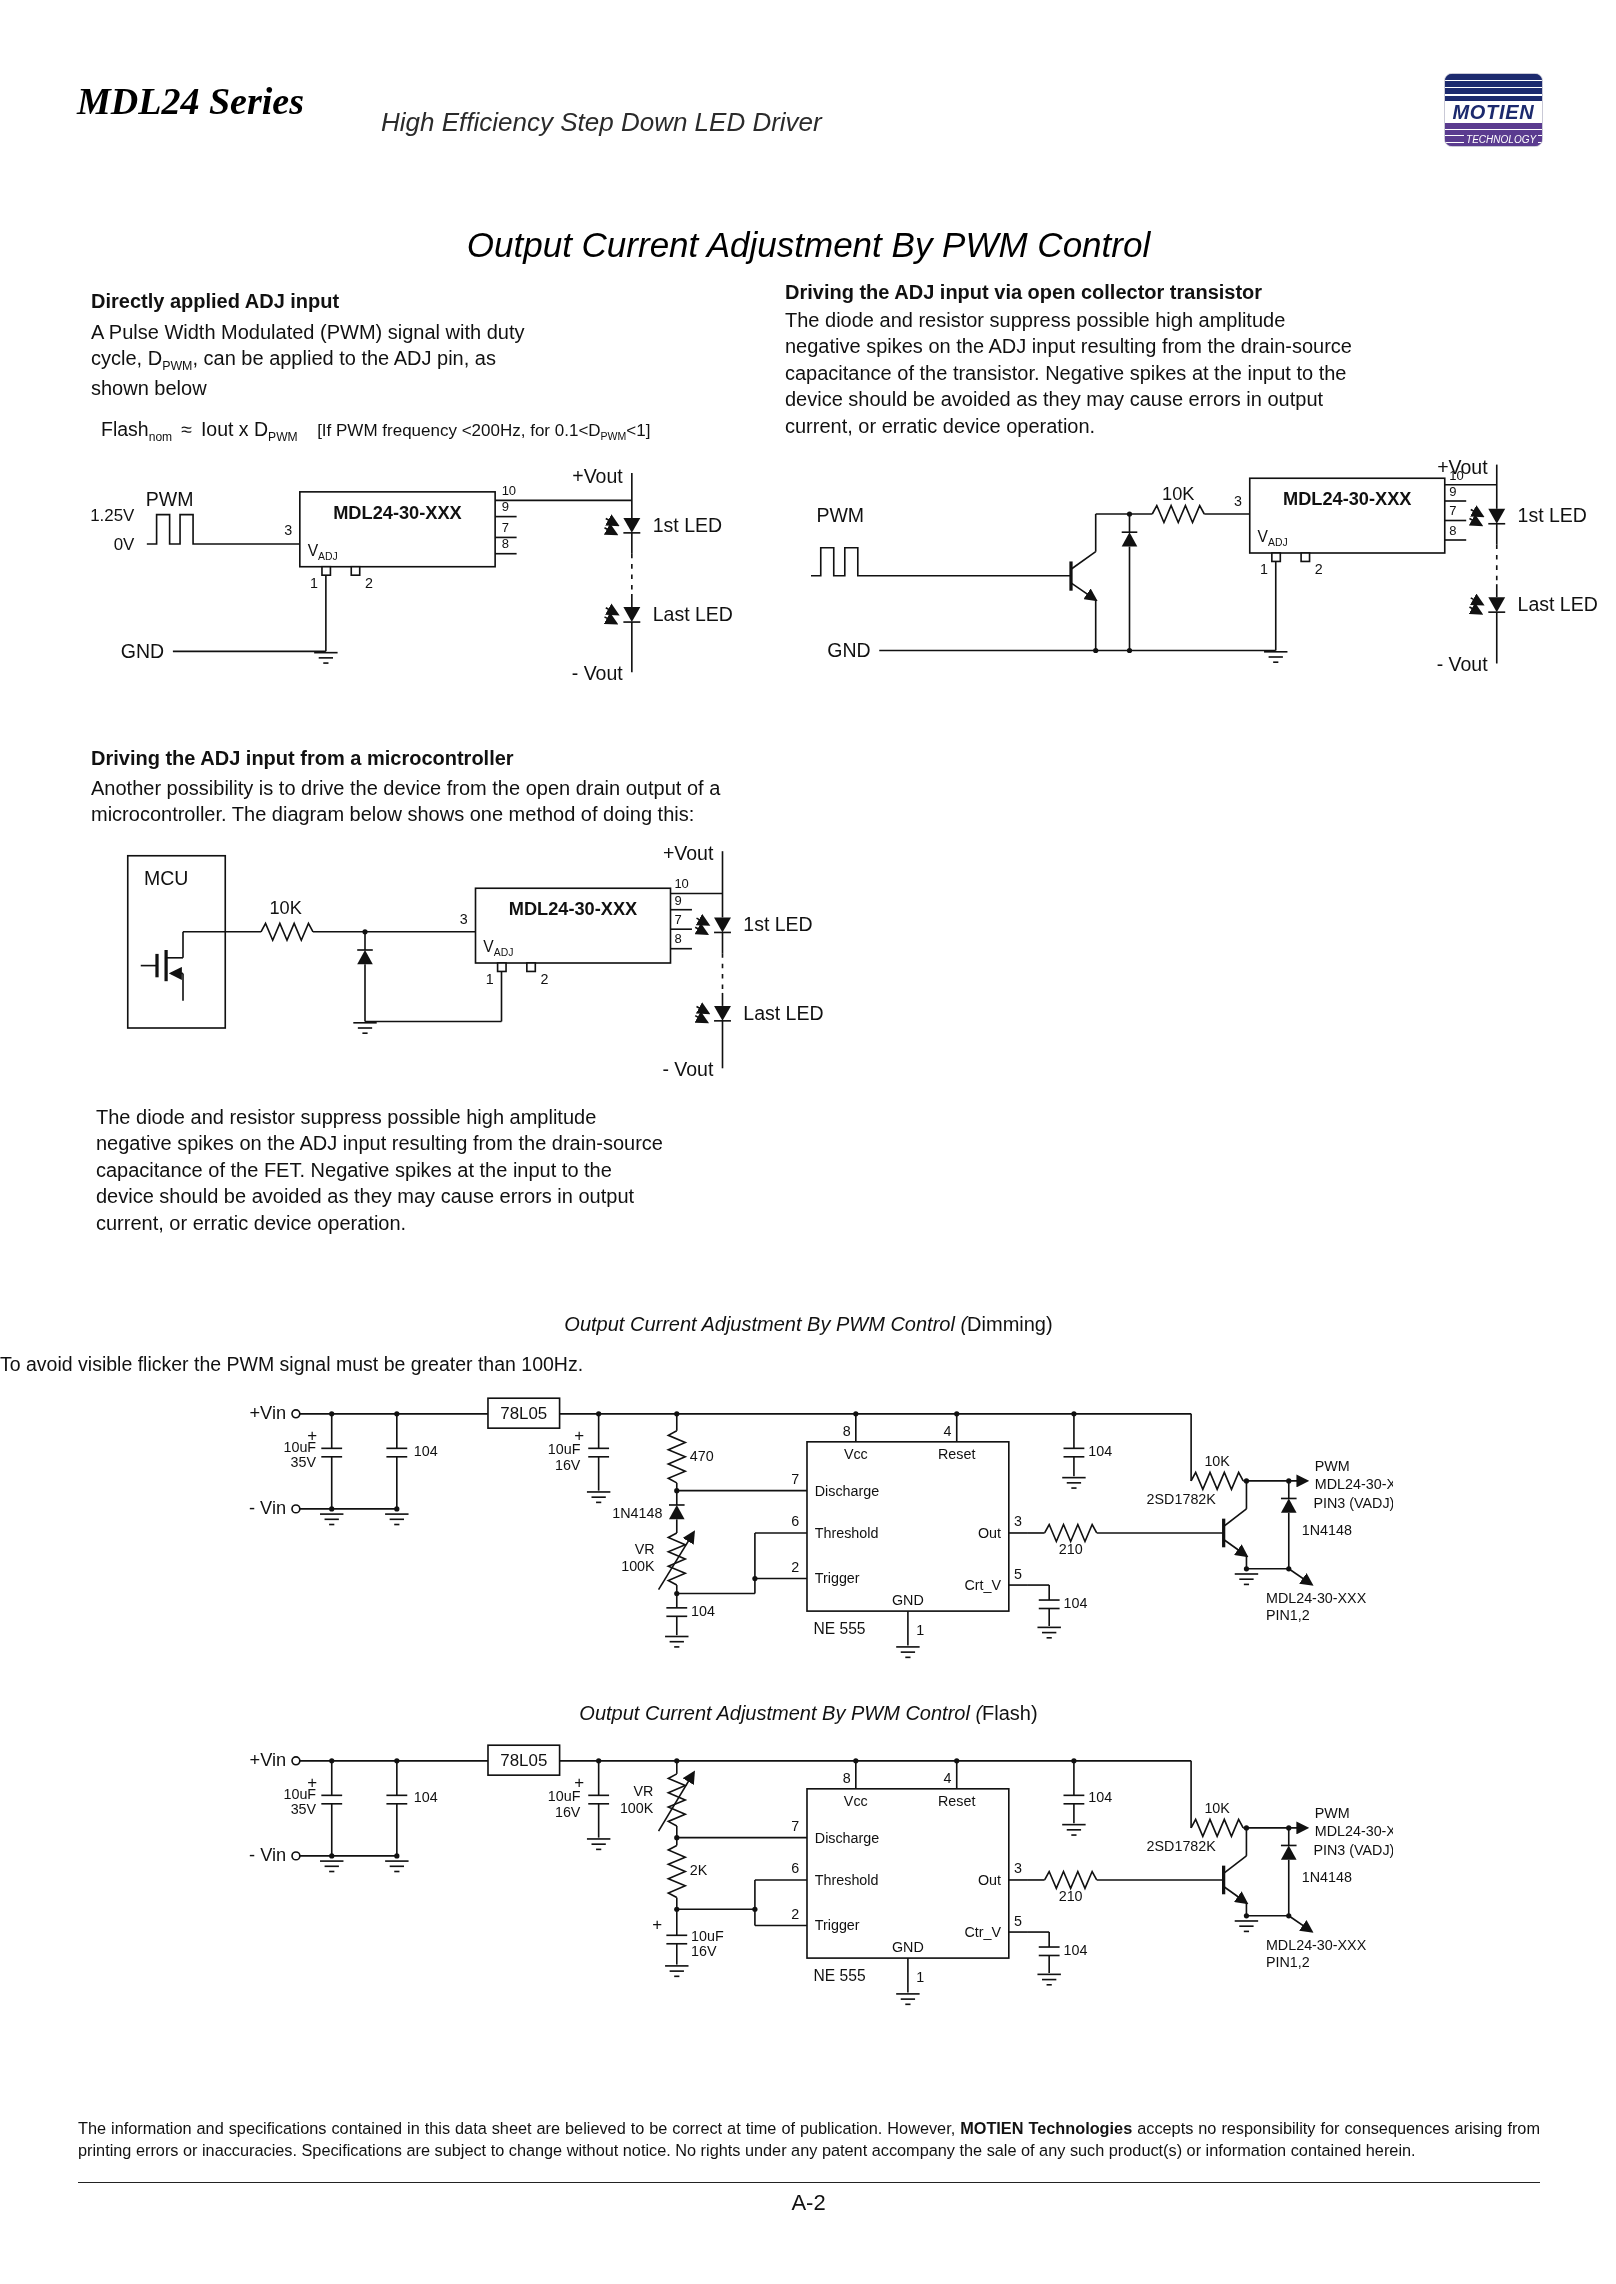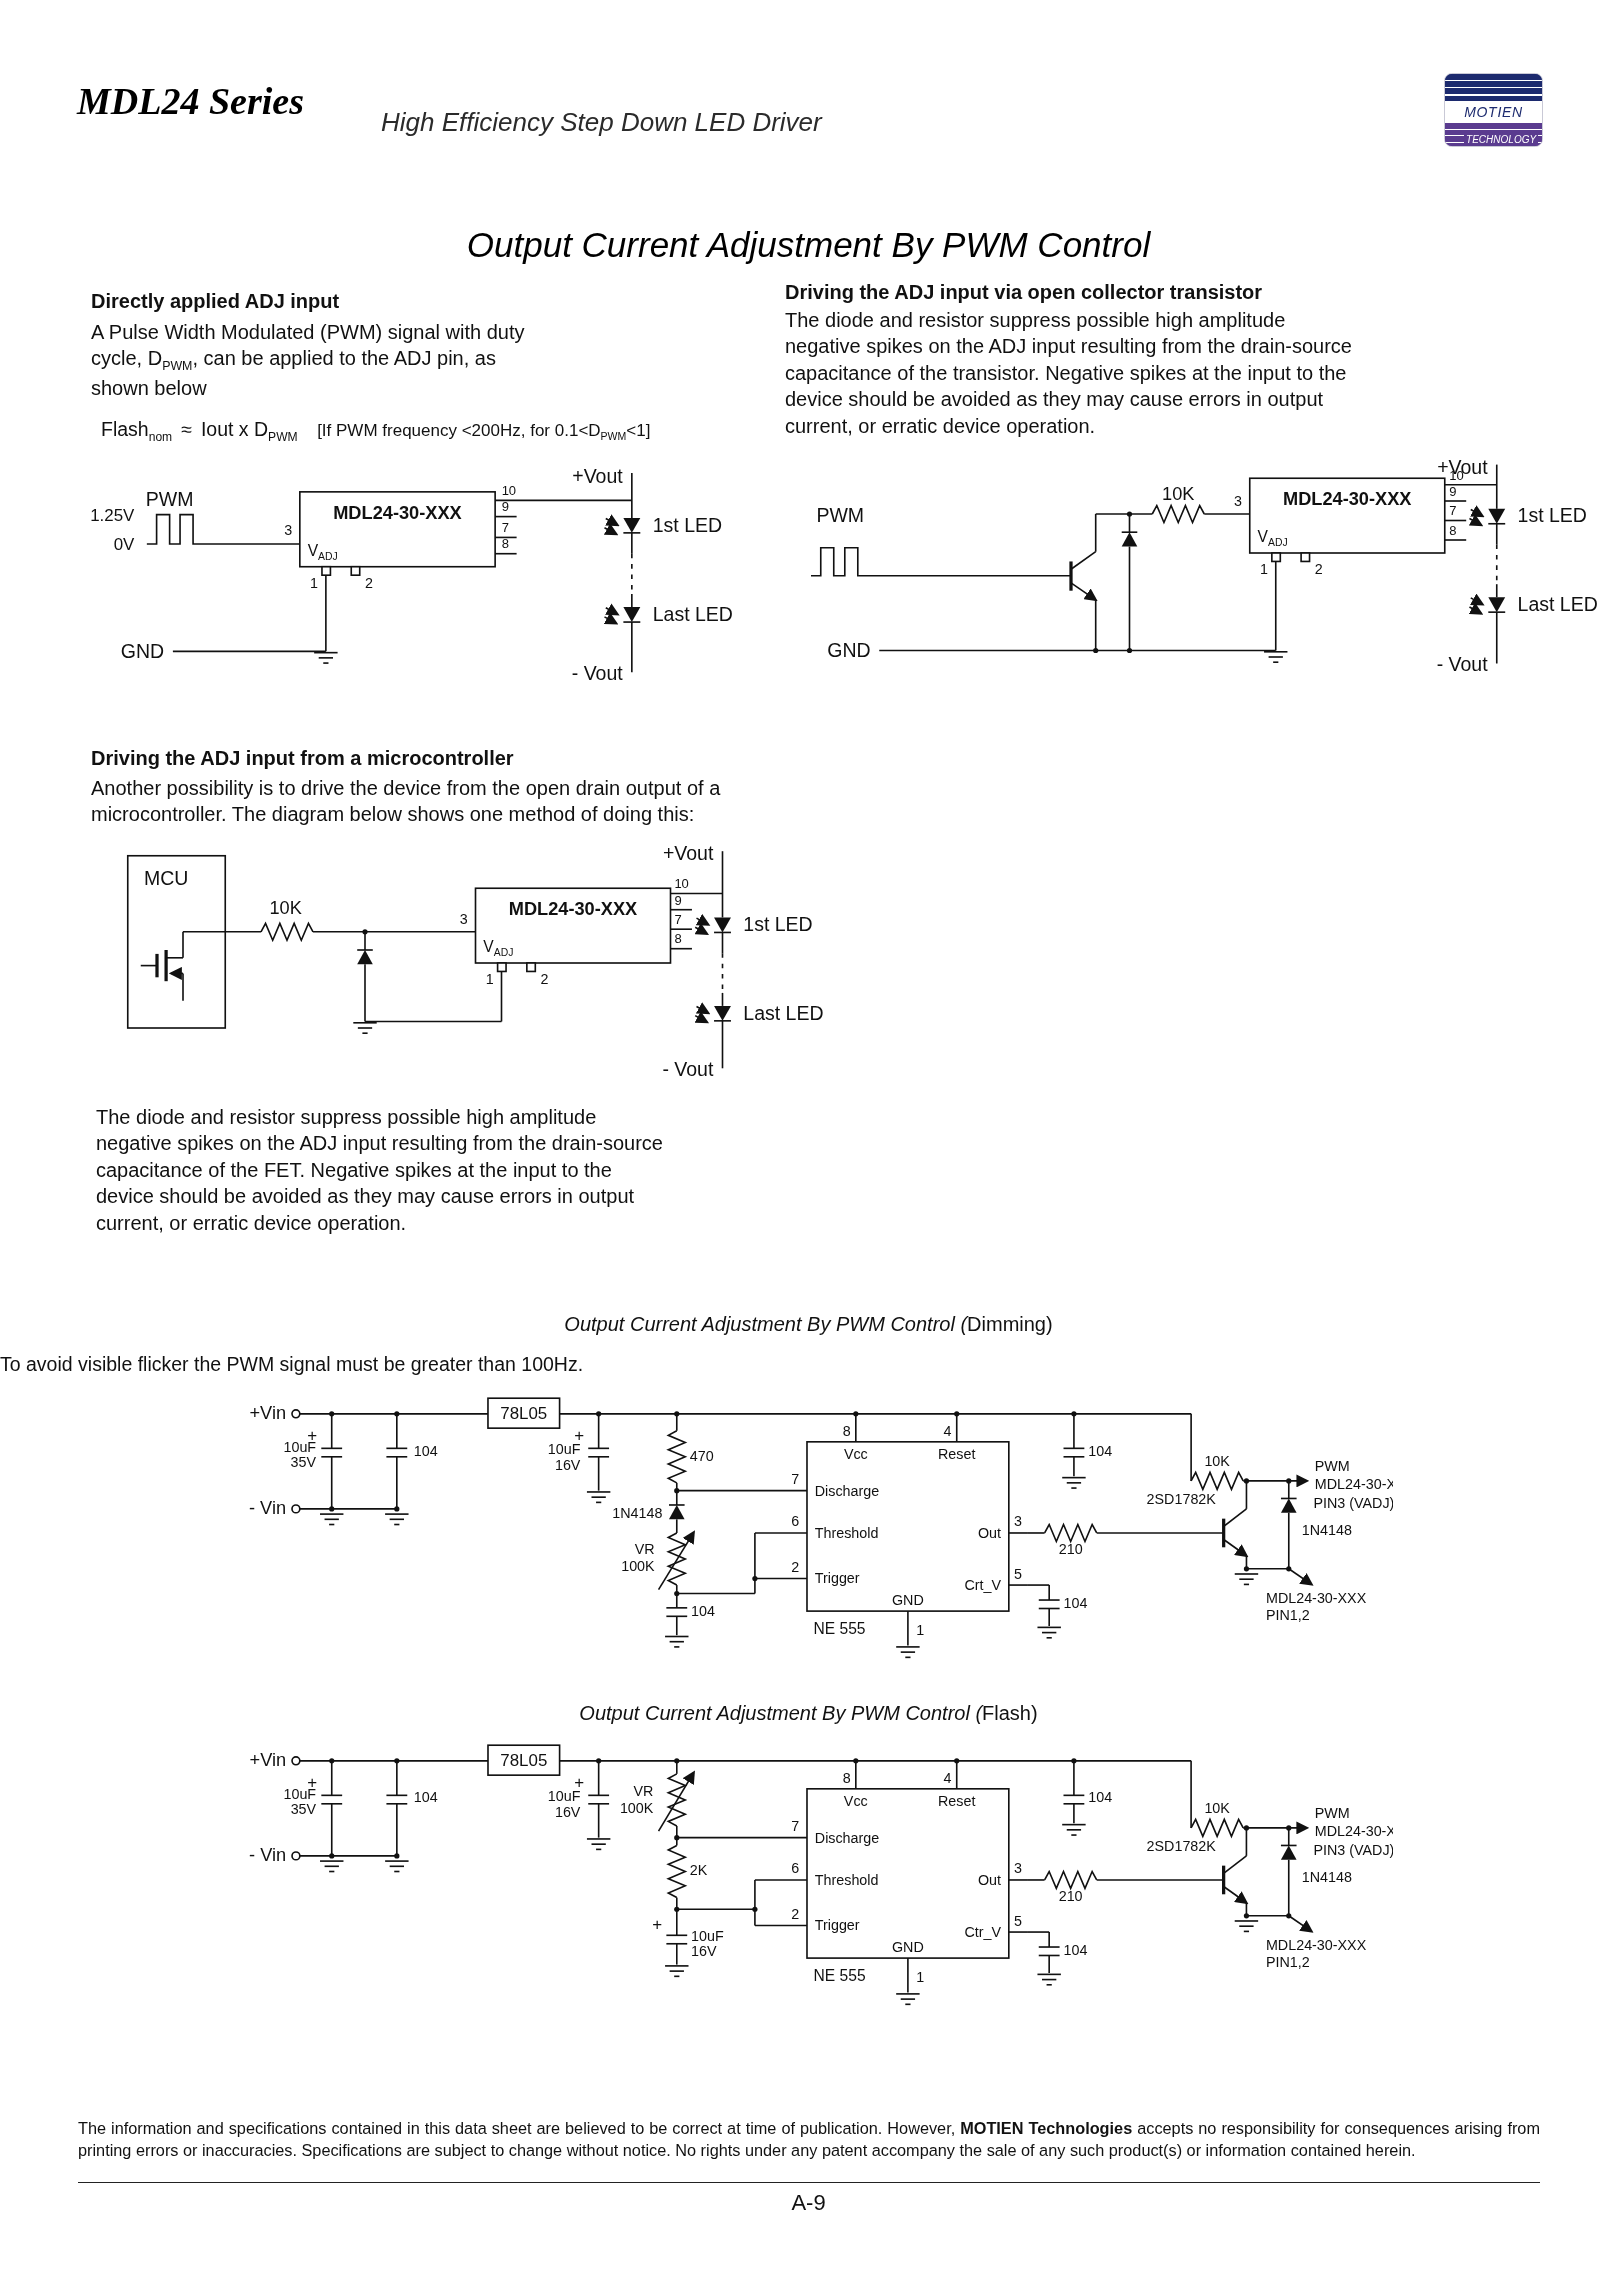--- a/index.html
+++ b/index.html
@@ -15,21 +15,21 @@
   .body{font-size:20px;line-height:1.32}
   sub{font-size:0.62em}
   .formula{left:101px;top:418px;font-size:19.5px}
   .formula .fx{padding:0 9px}
   .formula .note{font-size:17px;padding-left:19.5px}
   .sec-title{left:0;width:1617px;text-align:center;font-size:20px}
   .sec-title .it{font-style:italic}
   .sec-sub{left:0;width:1617px;text-align:left;font-size:19.5px}
   .logo{left:1444px;top:73px;width:99px;height:74px;border-radius:7.8px;overflow:hidden;border:0.7px solid #c9c9d6}
   .logo-top{height:27px;background:repeating-linear-gradient(to bottom,#1c2a6e 0 5.9px,#fff 5.9px 7.2px);background-color:#1c2a6e}
-  .logo-band{height:22px;background:#fff;display:flex;align-items:center;justify-content:center;font-style:italic;font-weight:normal;font-size:14px;letter-spacing:0.7px;color:#1c2a6e}
+  .logo-band{height:22px;background:#fff;display:flex;align-items:center;justify-content:center;font-style:italic;font-weight:bold;font-size:20px;letter-spacing:0.7px;color:#1c2a6e}
   .logo-bottom{height:25px;background:repeating-linear-gradient(to bottom,#5a3b8f 0 5.9px,#fff 5.9px 6.5px);background-color:#5a3b8f;text-align:right;padding:10.4px 3.9px 0 0}
   .logo-tag{font-size:10px;font-style:italic;color:#fff;background:#5a3b8f;padding:0.7px 2px}
   .disclaimer{left:78px;top:2117px;width:1462px;font-size:16.3px;line-height:1.38;text-align:justify}
   .footline{left:78px;top:2182px;width:1462px;border-top:1.3px solid #222;height:0}
   .pagenum{left:0;top:2190px;width:1617px;text-align:center;font-size:22px}
   
   .sch{position:absolute}
   .sch .w{stroke:#111;stroke-width:2.5;fill:none}
   .sch .wt{stroke:#111;stroke-width:5;fill:none}
   .sch .bx{fill:#fff;stroke:#111;stroke-width:2.5}
@@ -592,14 +592,14 @@
   <text x="1660" y="120" font-size="22">PWM</text>
   <text x="1660" y="148" font-size="22">MDL24-30-XXX</text>
   <text x="1658" y="176" font-size="22">PIN3 (VADJ)</text>
   <text x="1640" y="218" font-size="22">1N4148</text>
   <text x="1585" y="322" font-size="22">MDL24-30-XXX</text>
   <text x="1585" y="348" font-size="22">PIN1,2</text>
 </svg>
 
 <p class="abs disclaimer"><span>The information and specifications contained in this data sheet are believed to be correct at time of publication. However, </span><b>MOTIEN Technologies</b><span> accepts no responsibility for consequences arising from printing errors or inaccuracies. Specifications are subject to change without notice. No rights under any patent accompany the sale of any such product(s) or information contained herein.</span></p>
 <div class="abs footline"></div>
-<div class="abs pagenum">A-9</div>
+<div class="abs pagenum">A-2</div>
 
 
 </body></html>

